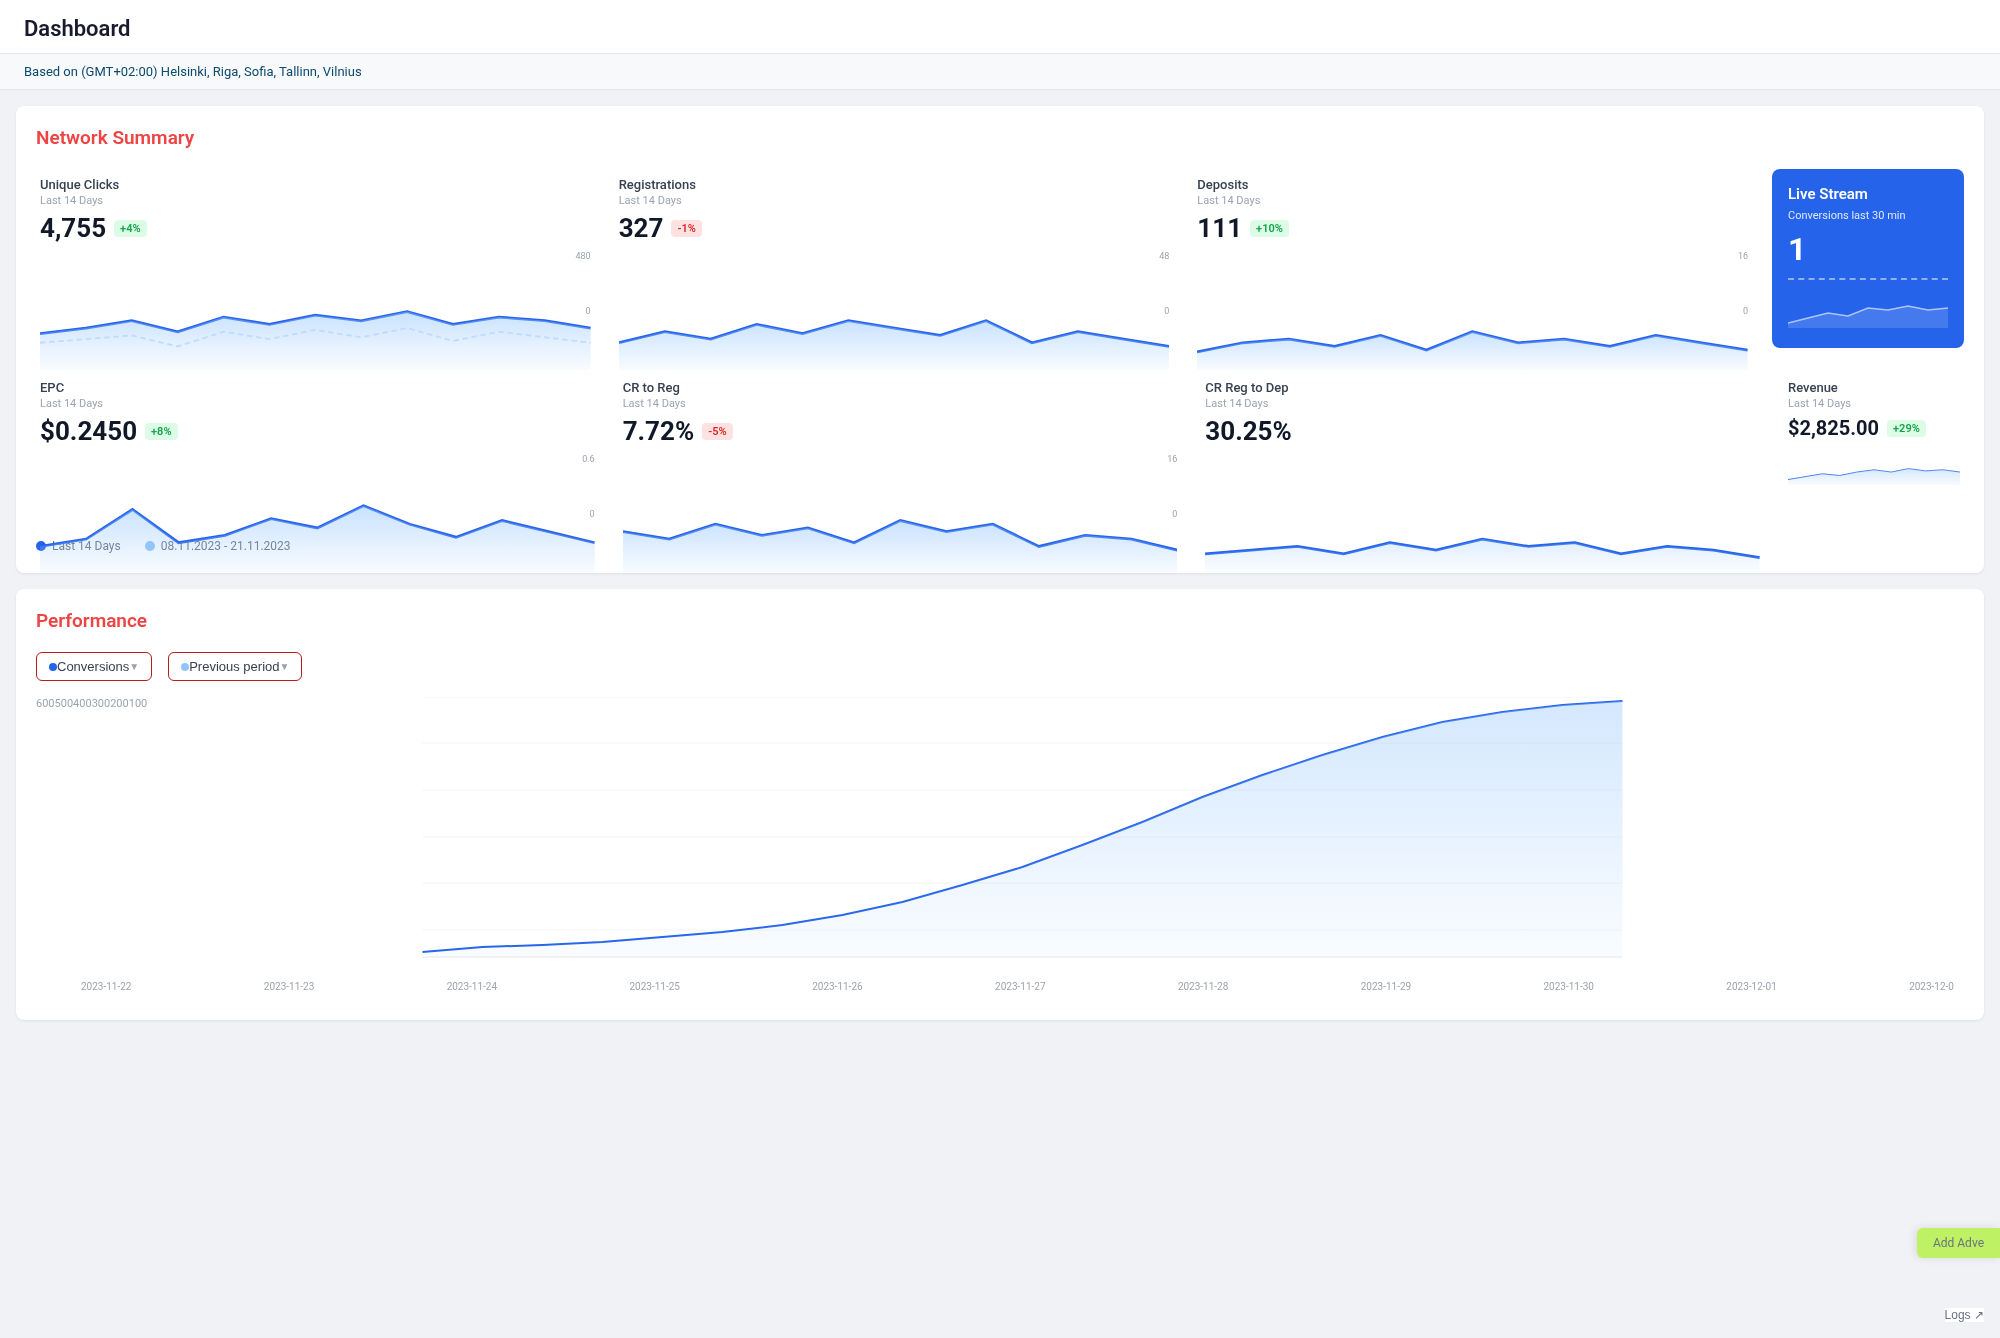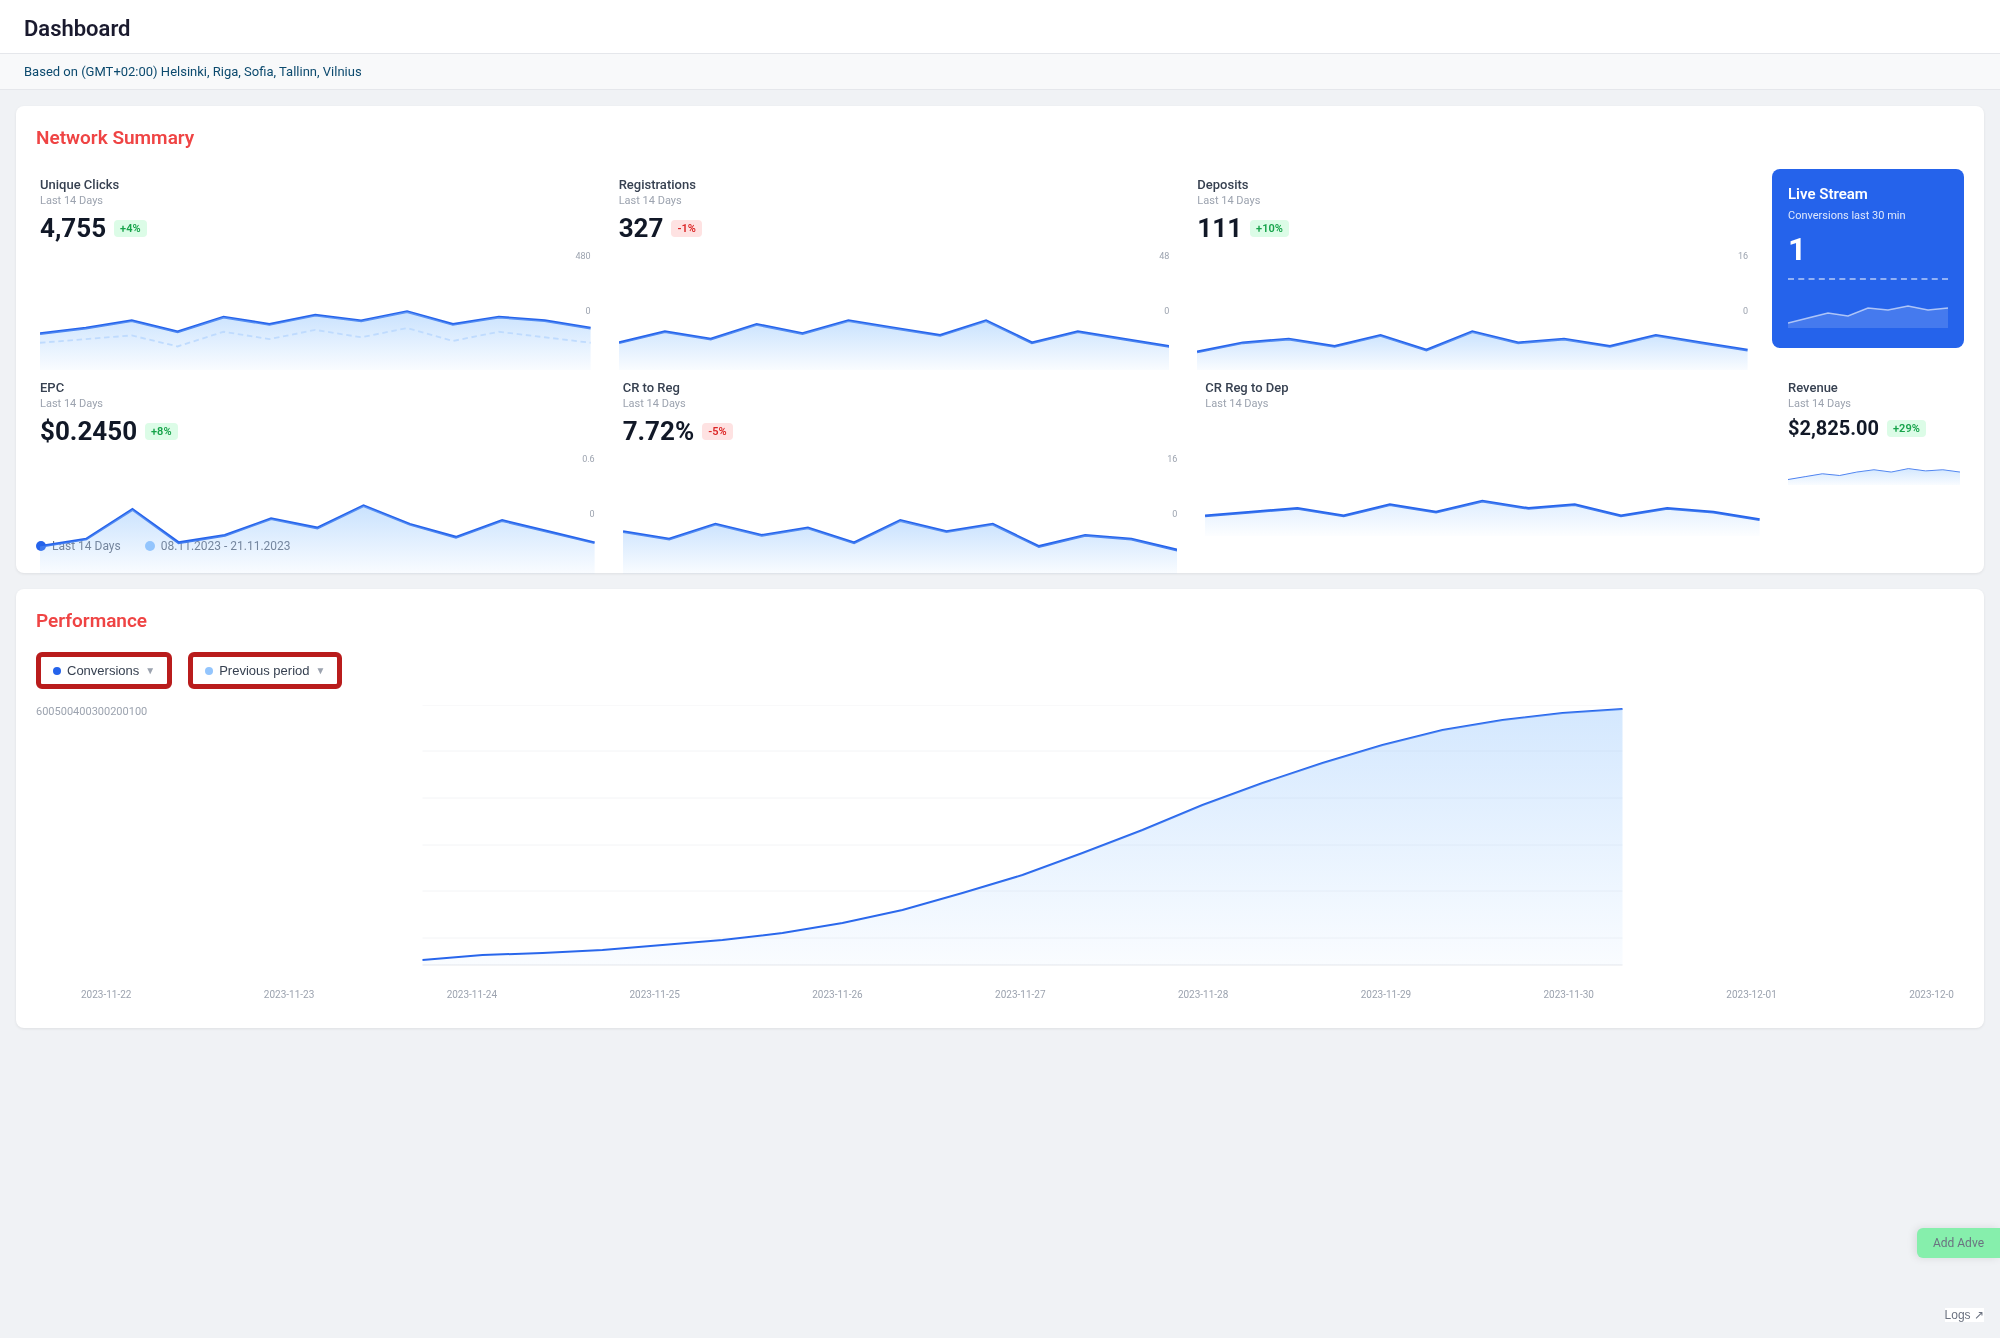--- a/index.html
+++ b/index.html
@@ -184,23 +184,22 @@
     .performance-header {
       display: flex;
       align-items: center;
       gap: 16px;
       margin-bottom: 16px;
     }
 
     .dropdown-btn {
       display: flex;
       align-items: center;
-      gap: 6px;
       padding: 6px 12px;
-      border: 5px solid #b91c1c;
+      border: 1px solid #b91c1c;
       border-radius: 6px;
       background: #fff;
       font-size: 13px;
       cursor: pointer;
       color: #374151;
     }
 
     .dropdown-dot {
       width: 8px;
       height: 8px;
@@ -399,20 +398,23 @@
             <path d="M0,42 L25,46 L50,38 L75,44 L100,40 L125,48 L150,36 L175,42 L200,38 L225,50 L250,44 L275,46 L300,52" fill="none" stroke="#2563eb" stroke-width="1.5"></path>
             <path d="M0,42 L25,46 L50,38 L75,44 L100,40 L125,48 L150,36 L175,42 L200,38 L225,50 L250,44 L275,46 L300,52 L300,65 L0,65Z" fill="url(#grad5)"></path>
           </svg>
           <span class="chart-label-min">0</span>
         </div>
       </div>
 
       <div class="metric-card">
         <div class="metric-label">CR Reg to Dep</div>
         <div class="metric-period">Last 14 Days</div>
+        <div class="metric-value-row">
+          <span class="metric-value">30.25%</span>
+        </div>
         <div class="metric-chart-wrapper">
           <svg viewBox="0 0 300 65" xmlns="http://www.w3.org/2000/svg">
             <defs>
               <linearGradient id="grad6" x1="0" y1="0" x2="0" y2="1">
                 <stop offset="0%" stop-color="#93c5fd" stop-opacity="0.3"></stop>
                 <stop offset="100%" stop-color="#93c5fd" stop-opacity="0.02"></stop>
               </linearGradient>
             </defs>
             <path d="M0,54 L25,52 L50,50 L75,54 L100,48 L125,52 L150,46 L175,50 L200,48 L225,54 L250,50 L275,52 L300,56" fill="none" stroke="#2563eb" stroke-width="1.5"></path>
             <path d="M0,54 L25,52 L50,50 L75,54 L100,48 L125,52 L150,46 L175,50 L200,48 L225,54 L250,50 L275,52 L300,56 L300,65 L0,65Z" fill="url(#grad6)"></path>
@@ -518,17 +520,17 @@
       </div>
     </div>
 
     <div style="display:flex; justify-content:flex-end; margin-top:8px; gap:16px;">
       <button class="logs-btn">
         <span>Logs ↗</span>
       </button>
     </div>
   </div>
 
-  <div style="position:absolute; bottom:80px; right:0; background:#86efac; padding:8px 16px; border-radius:6px 0 0 6px; box-shadow:-2px 0 8px rgba(0,0,0,0.1); font-size:12px; color:#6b7280;">
+  <div style="position:absolute; bottom:80px; right:0; background:#bef264; padding:8px 16px; border-radius:6px 0 0 6px; box-shadow:-2px 0 8px rgba(0,0,0,0.1); font-size:12px; color:#6b7280;">
     <span>Add Adve</span>
   </div>
 
 </div>
 
 </body></html>

